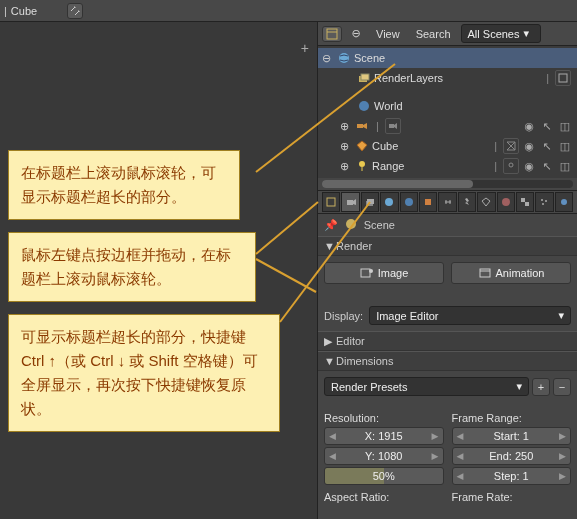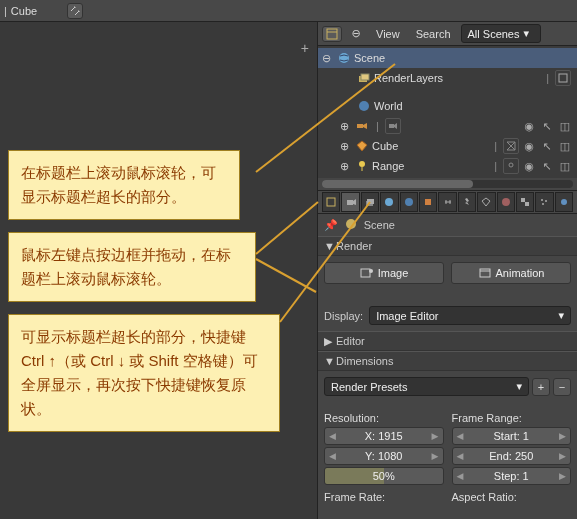--- a/index.html
+++ b/index.html
@@ -364,19 +364,19 @@
                 <span class="arr">▶</span>
               </div>
             <div class="num-field">
                 <span class="arr">◀</span>
                 <span class="val">Step: 1</span>
                 <span class="arr">▶</span>
               </div>
           </div>
         </div>
         <div class="bottom-labels">
+          <div>Aspect Ratio:</div>
           <div>Frame Rate:</div>
-          <div>Aspect Ratio:</div>
         </div>
       </div>
     </div>
   </div>
 </div>
 
 </body></html>

